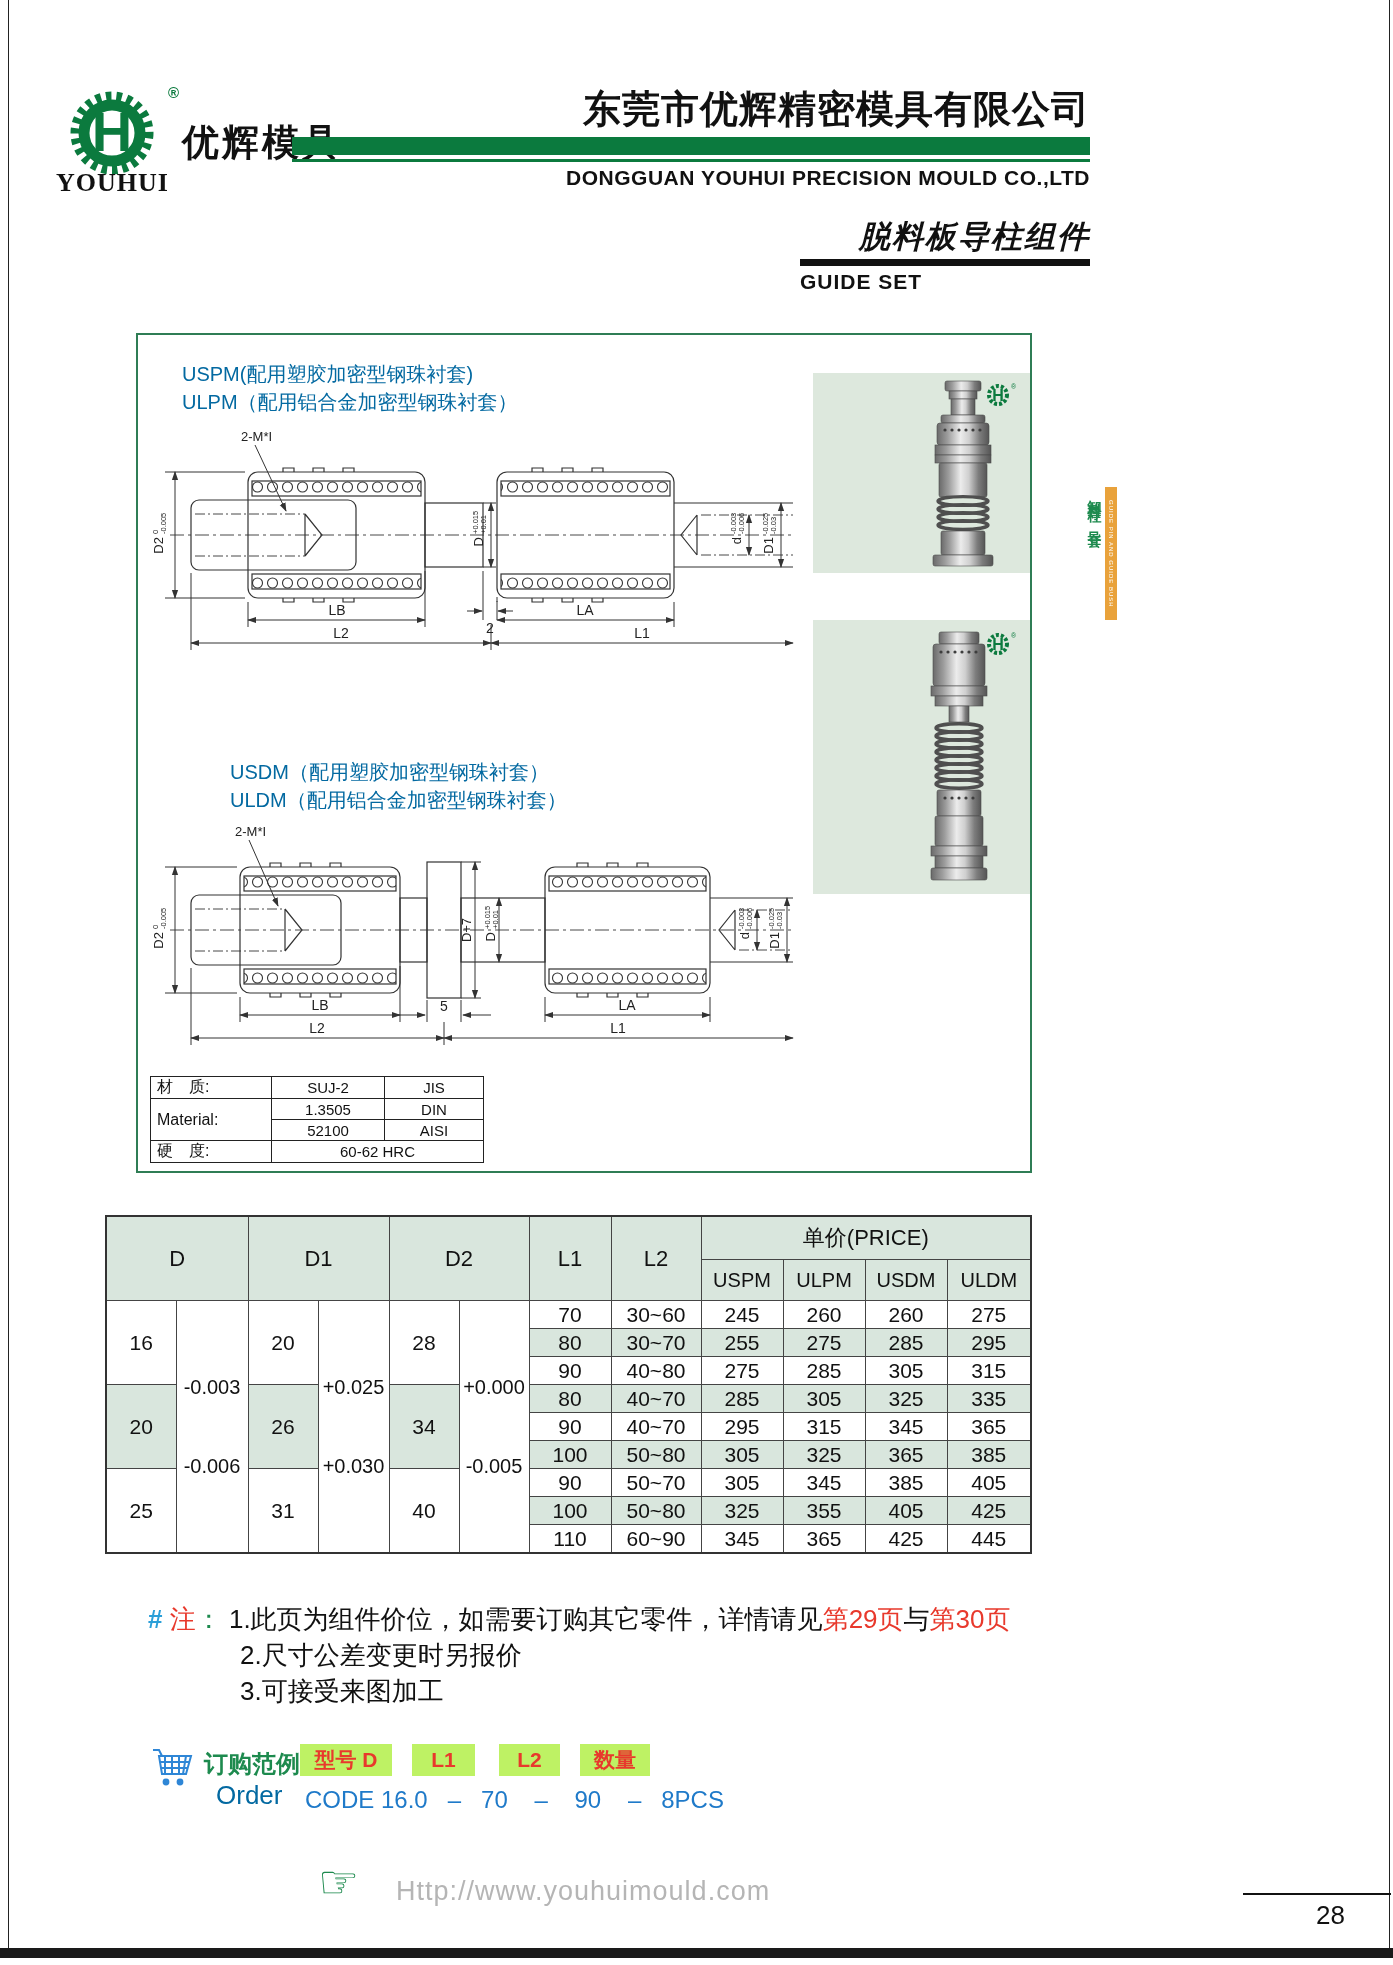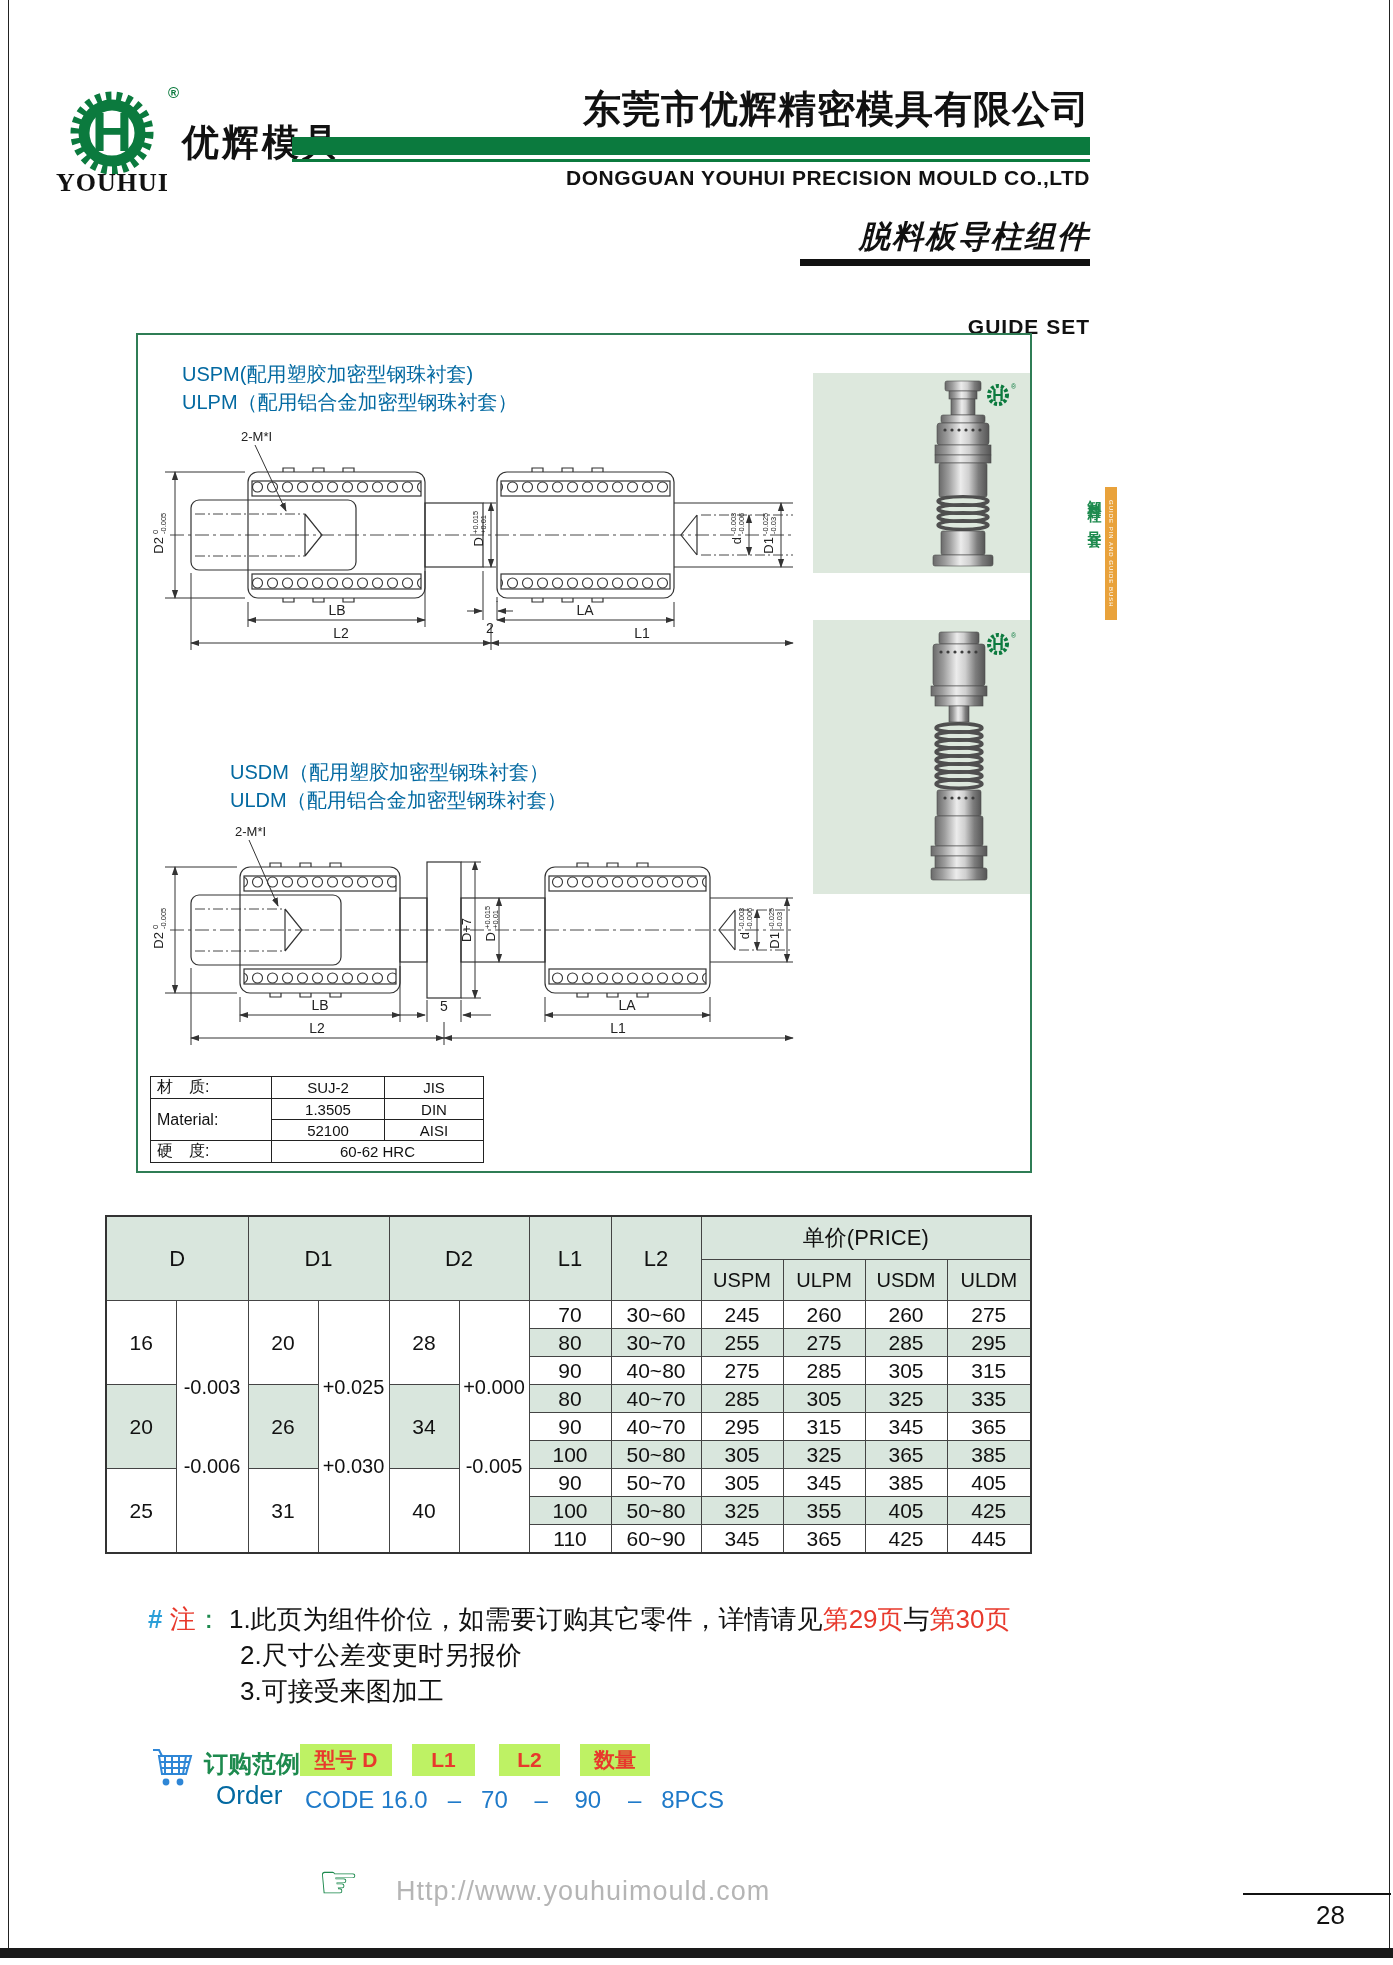--- a/index.html
+++ b/index.html
@@ -3,21 +3,21 @@
 <meta charset="utf-8">
 <style>
   html,body{margin:0;padding:0;background:#fff;}
   body{font-family:"Liberation Sans",sans-serif;color:#111;}
   #page{position:relative;width:1393px;height:1965px;background:#fff;overflow:hidden;}
   .abs{position:absolute;}
   
   .company-cn{font-size:38px;font-weight:bold;text-align:right;letter-spacing:1px;}
   .company-en{font-size:21px;font-weight:bold;text-align:right;letter-spacing:.5px;}
   .product-cn{font-size:31px;font-weight:bold;font-style:italic;text-align:right;letter-spacing:2px;}
-  .product-en{font-size:21px;font-weight:bold;text-align:right;letter-spacing:1px;margin-top:45px;}
+  .product-en{font-size:21px;font-weight:bold;text-align:left;letter-spacing:1px;}
   .greenbar{background:#0b7a3e;}
   .blackbar{background:#111;}
   .logo-cn{font-size:37px;font-weight:bold;letter-spacing:3px;}
   .logo-en{font-family:"Liberation Serif",serif;font-size:26px;font-weight:bold;text-align:center;letter-spacing:1px;}
   .reg{font-size:15px;color:#0b7a3e;font-weight:bold;}
   
   .mainbox{border:2px solid #2f7d55;background:#fff;}
   .settitle{color:#0369a1;font-size:20px;line-height:28px;white-space:nowrap;}
   svg text{font-family:"Liberation Sans",sans-serif;}
   .dl{font-size:14px;fill:#222;}

